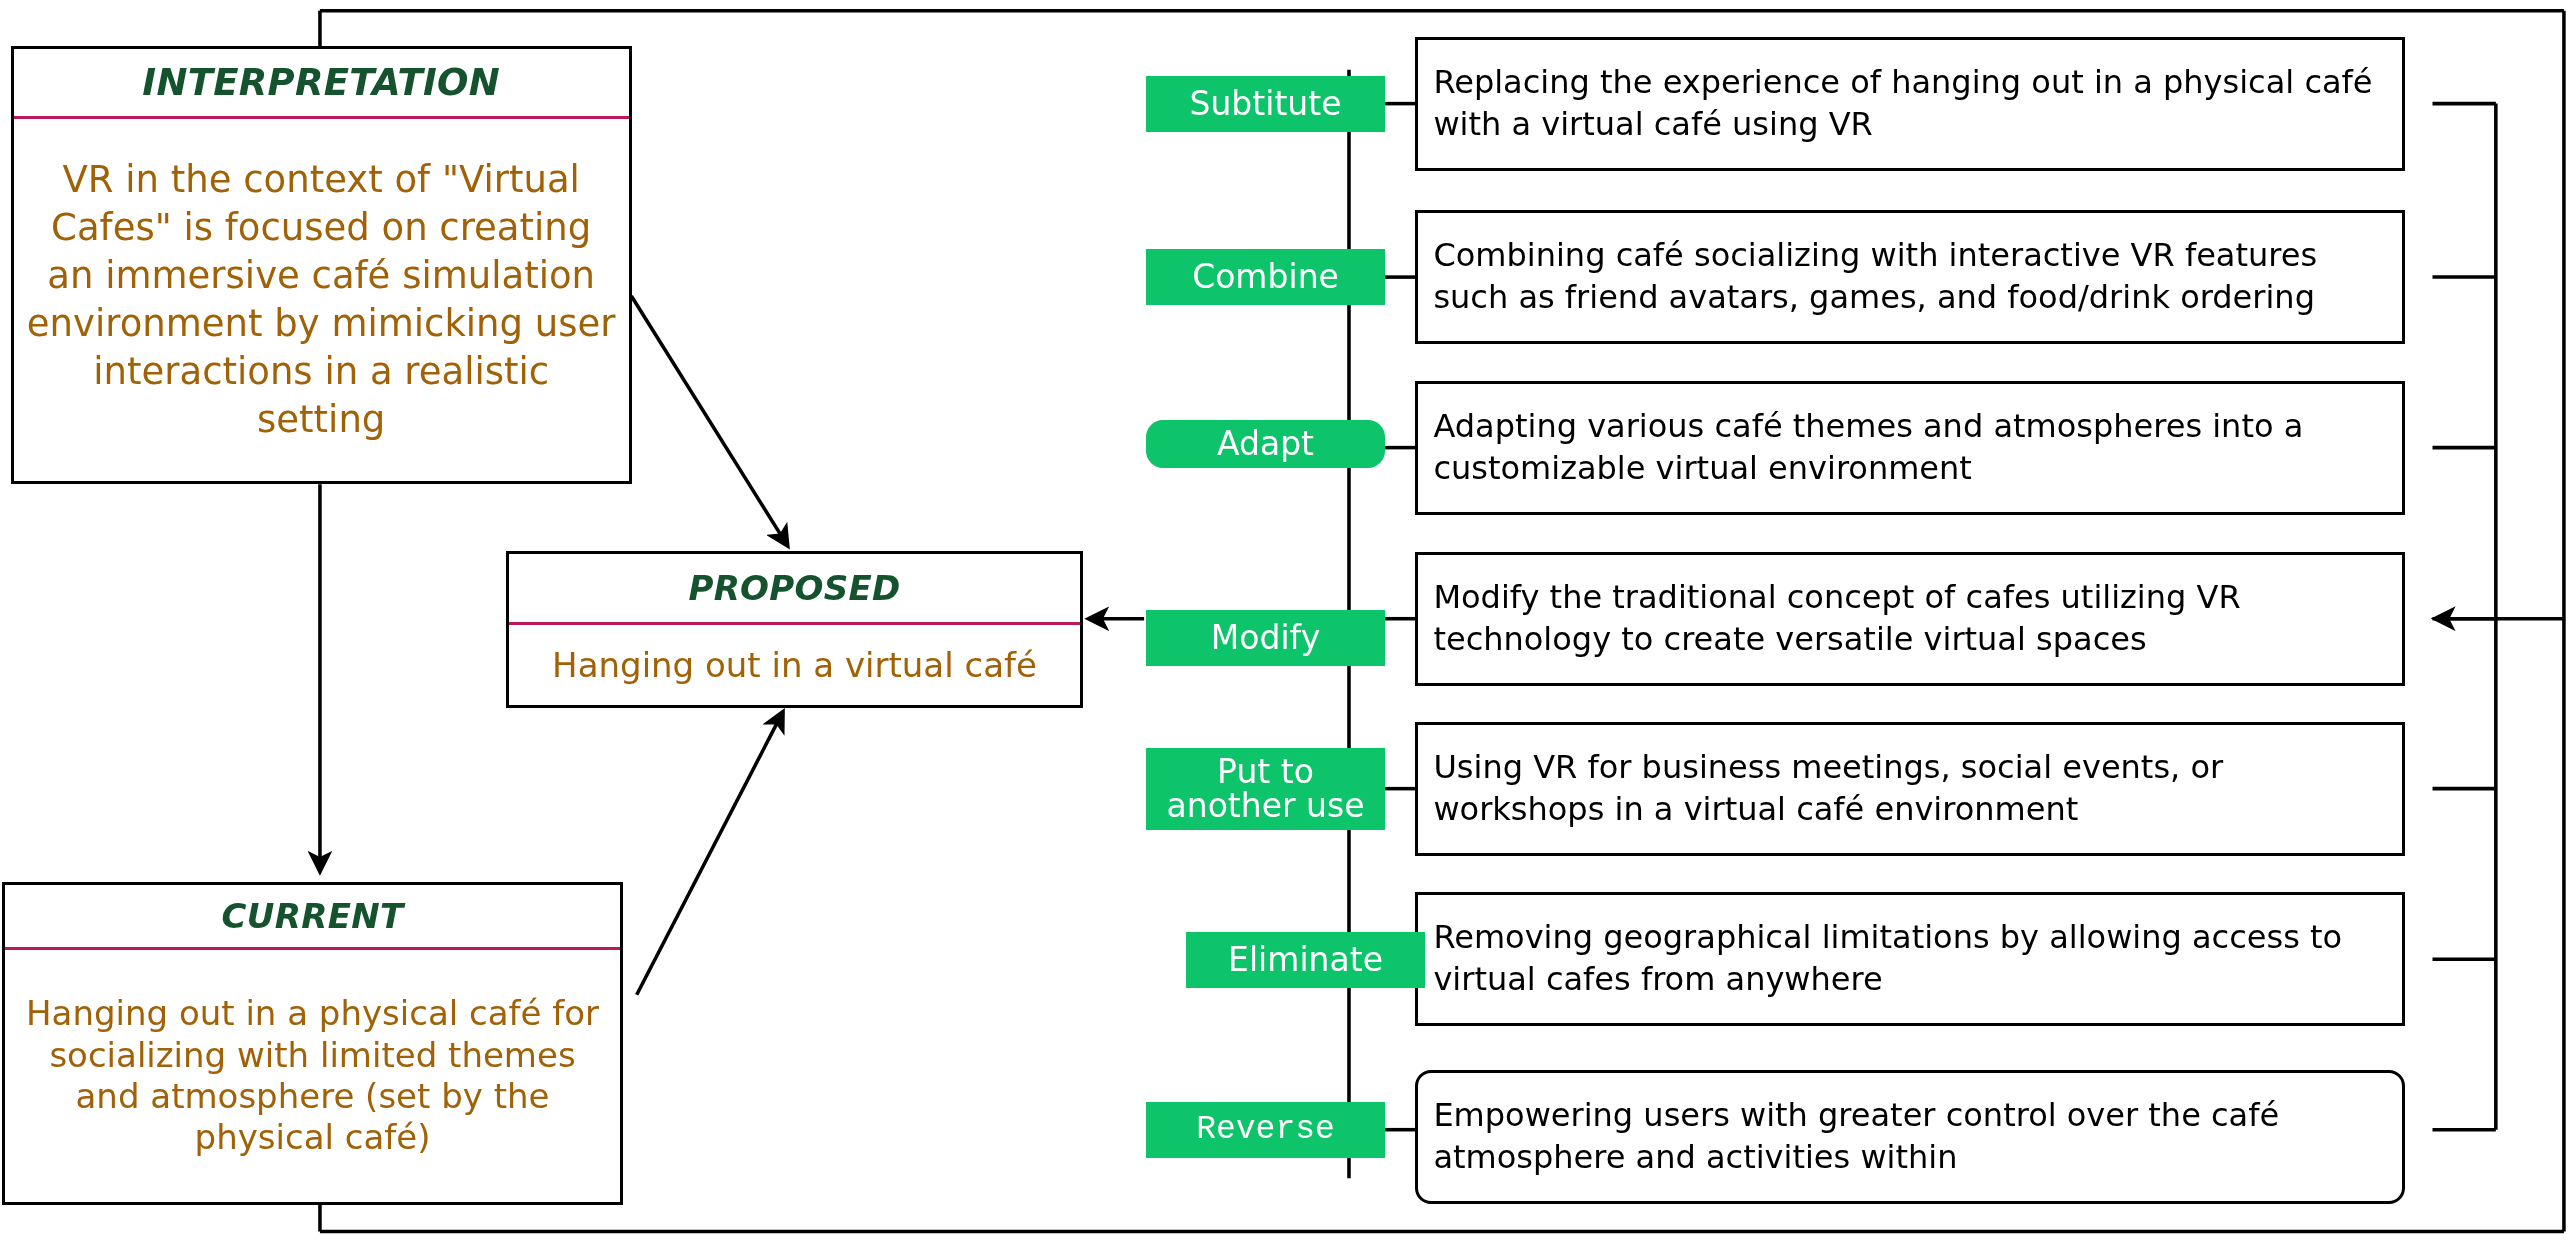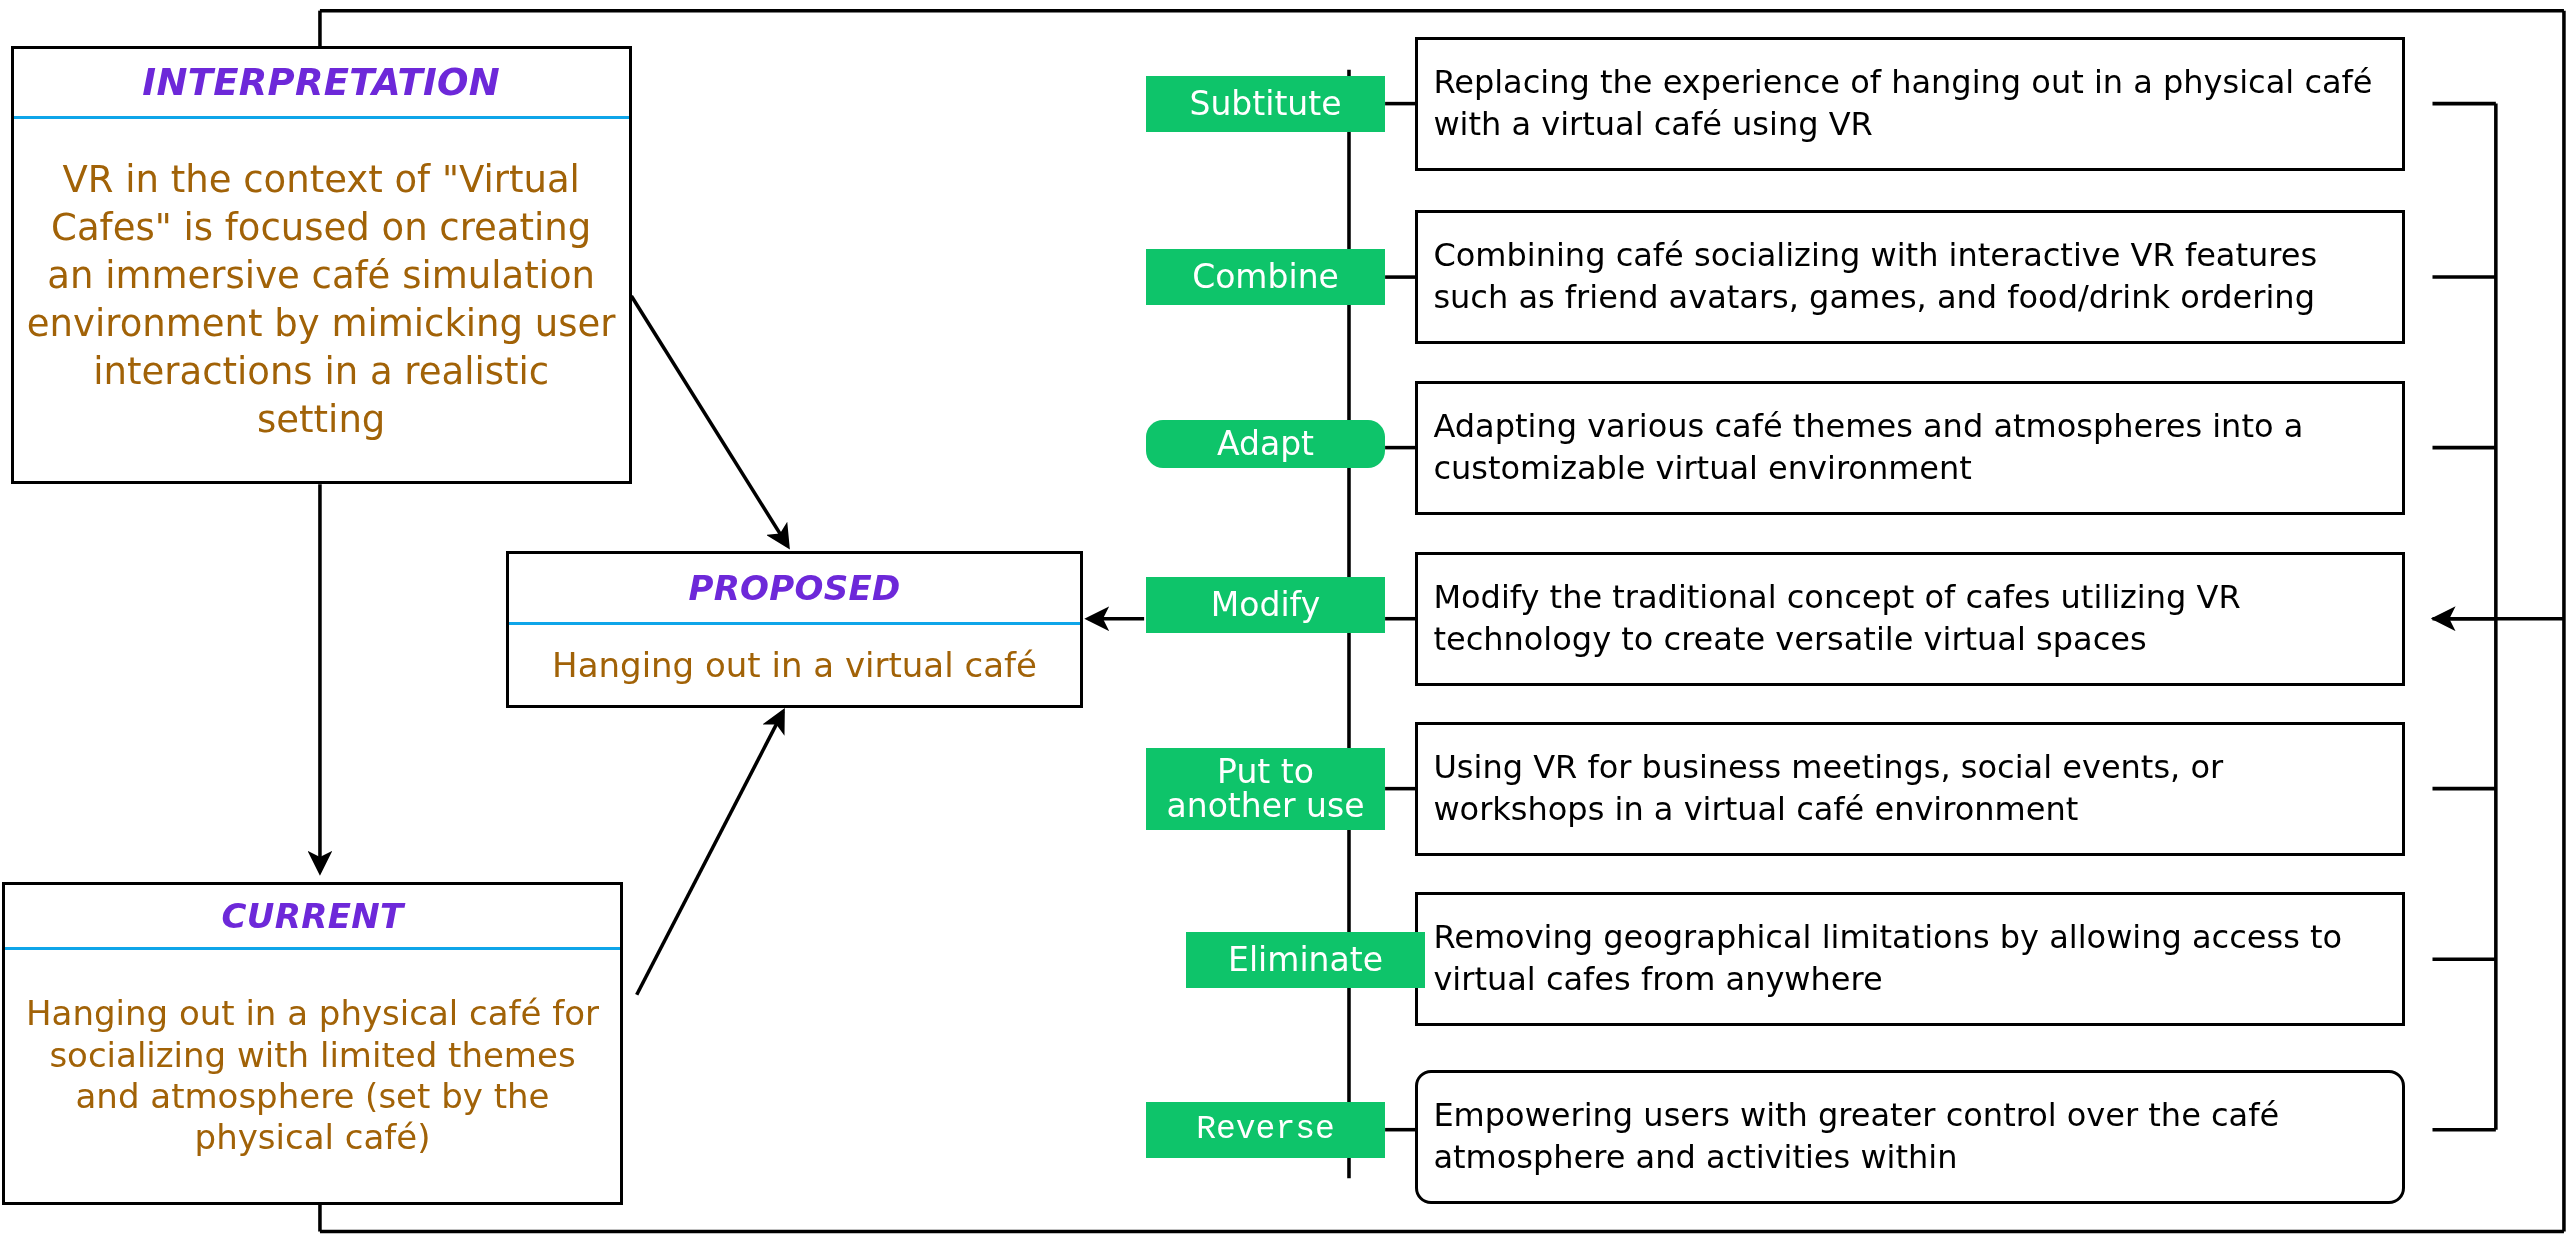--- a/index.html
+++ b/index.html
@@ -28,28 +28,28 @@
     position: absolute;
     box-sizing: border-box;
     border: 3px solid #000000;
     background: #ffffff;
     display: flex;
     flex-direction: column;
     z-index: 3;
   }
   .framed .hdr {
     box-sizing: border-box;
-    border-bottom: 3px solid #0ea5e9;
+    border-bottom: 3px solid #be185d;
     display: flex;
     align-items: center;
     justify-content: center;
     font-weight: bold;
     font-style: italic;
     letter-spacing: 0.3px;
-    color: #6d28d9;
+    color: #14532d;
     flex: 0 0 auto;
   }
   .framed .bdy {
     flex: 1 1 auto;
     display: flex;
     align-items: center;
     justify-content: center;
     text-align: center;
     padding: 3.6px 10.7px;
     box-sizing: border-box;
@@ -178,21 +178,21 @@
 
   <div class="scamper-label" style="top:76px;height:56px;">Subtitute</div>
   <div class="scamper-desc" style="top:37px;height:134px;">Replacing the experience of hanging out in a physical café with a virtual café using VR</div>
 
   <div class="scamper-label" style="top:249px;height:56px;">Combine</div>
   <div class="scamper-desc" style="top:210px;height:134px;">Combining café socializing with interactive VR features such as friend avatars, games, and food/drink ordering</div>
 
   <div class="scamper-label" style="top:420px;height:48px;border-radius:17px;">Adapt</div>
   <div class="scamper-desc" style="top:381px;height:134px;">Adapting various café themes and atmospheres into a customizable virtual environment</div>
 
-  <div class="scamper-label" style="top:577px;height:56px;">Modify</div>
+  <div class="scamper-label" style="top:610px;height:56px;">Modify</div>
   <div class="scamper-desc" style="top:552px;height:134px;">Modify the traditional concept of cafes utilizing VR technology to create versatile virtual spaces</div>
 
   <div class="scamper-label" style="top:748px;height:82px;">Put to another use</div>
   <div class="scamper-desc" style="top:722px;height:134px;">Using VR for business meetings, social events, or workshops in a virtual café environment</div>
 
   <div class="scamper-label" style="top:932px;height:56px;margin-left:40px;">Eliminate</div>
   <div class="scamper-desc" style="top:892px;height:134px;">Removing geographical limitations by allowing access to virtual cafes from anywhere</div>
 
   <div class="scamper-label" style="top:1102px;height:56px;font-family:Liberation Mono, monospace;">Reverse</div>
   <div class="scamper-desc" style="top:1070px;height:134px;border-radius:16px;">Empowering users with greater control over the café atmosphere and activities within</div>

